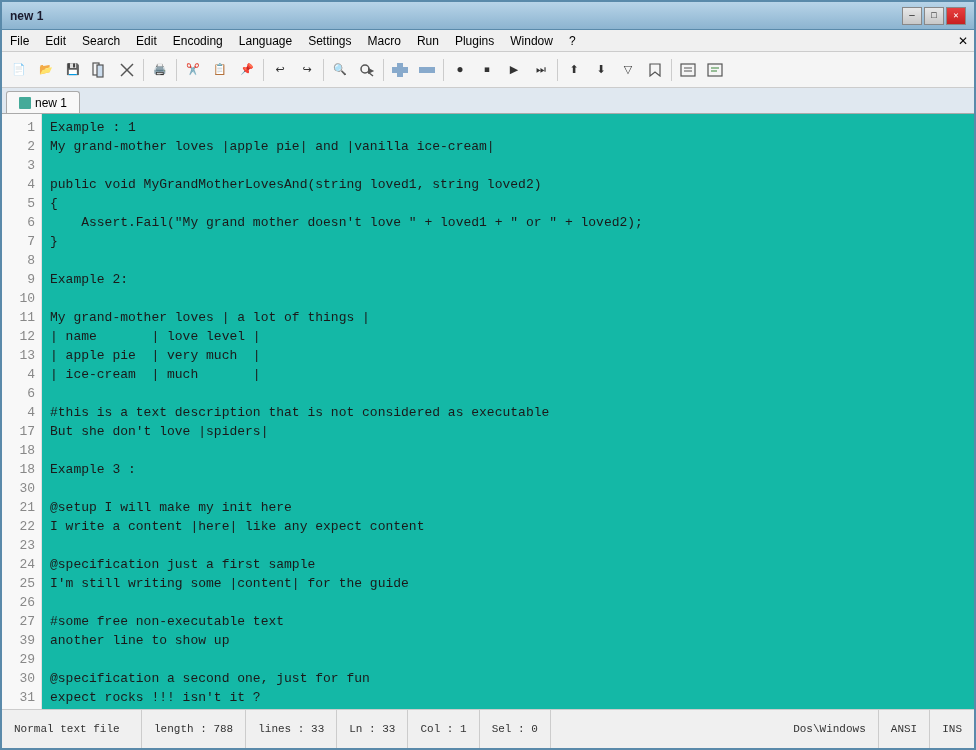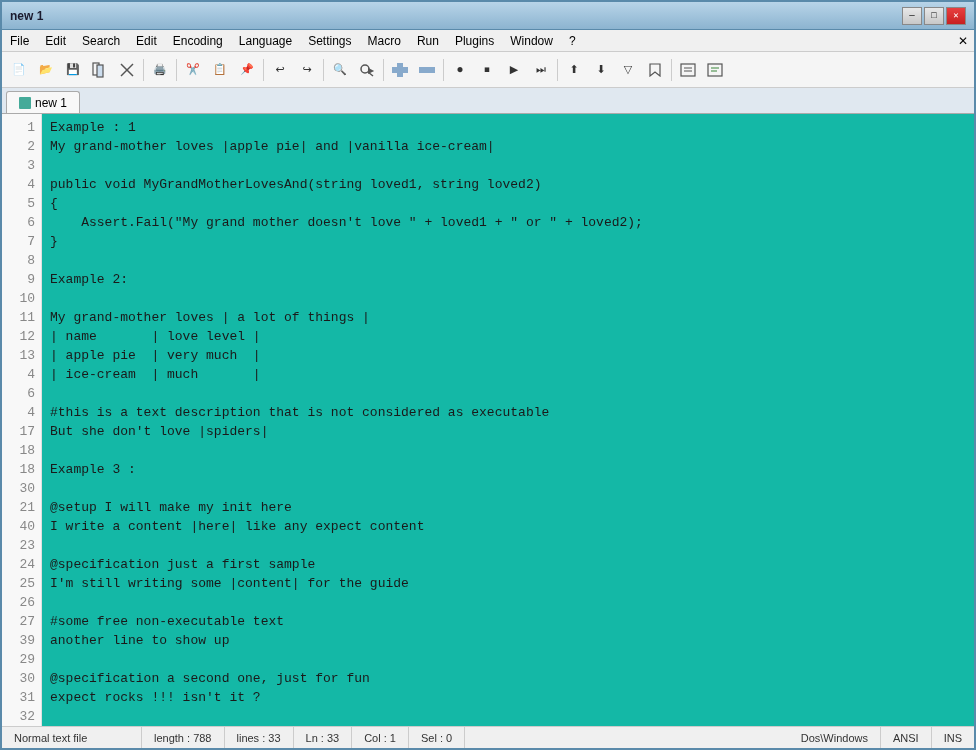--- a/index.html
+++ b/index.html
@@ -168,25 +168,25 @@
       min-height: 19px;
     }
     @keyframes blink {
       0%, 50% { opacity: 1; }
       51%, 100% { opacity: 0; }
     }
 
     
     .status-bar {
       background: #f0f0f0;
-      height: 22px;
+      height: 39px;
       border-top: 1px solid #ccc;
       display: flex;
       align-items: center;
-      font-family: Liberation Sans, sans-serif;
+      font-family: Liberation Mono, monospace;
       font-size: 11px;
       color: #333;
     }
     .status-segment {
       padding: 0 12px;
       height: 100%;
       display: flex;
       align-items: center;
       border-right: 1px solid #ccc;
     }
@@ -351,21 +351,21 @@
         <span class="ln">12</span>
         <span class="ln">13</span>
         <span class="ln">4</span>
         <span class="ln">6</span>
         <span class="ln">4</span>
         <span class="ln">17</span>
         <span class="ln">18</span>
         <span class="ln">18</span>
         <span class="ln">30</span>
         <span class="ln">21</span>
-        <span class="ln">40</span>
+        <span class="ln">22</span>
         <span class="ln">23</span>
         <span class="ln">24</span>
         <span class="ln">25</span>
         <span class="ln">26</span>
         <span class="ln">27</span>
         <span class="ln">39</span>
         <span class="ln">29</span>
         <span class="ln">30</span>
         <span class="ln">31</span>
         <span class="ln">32</span>

